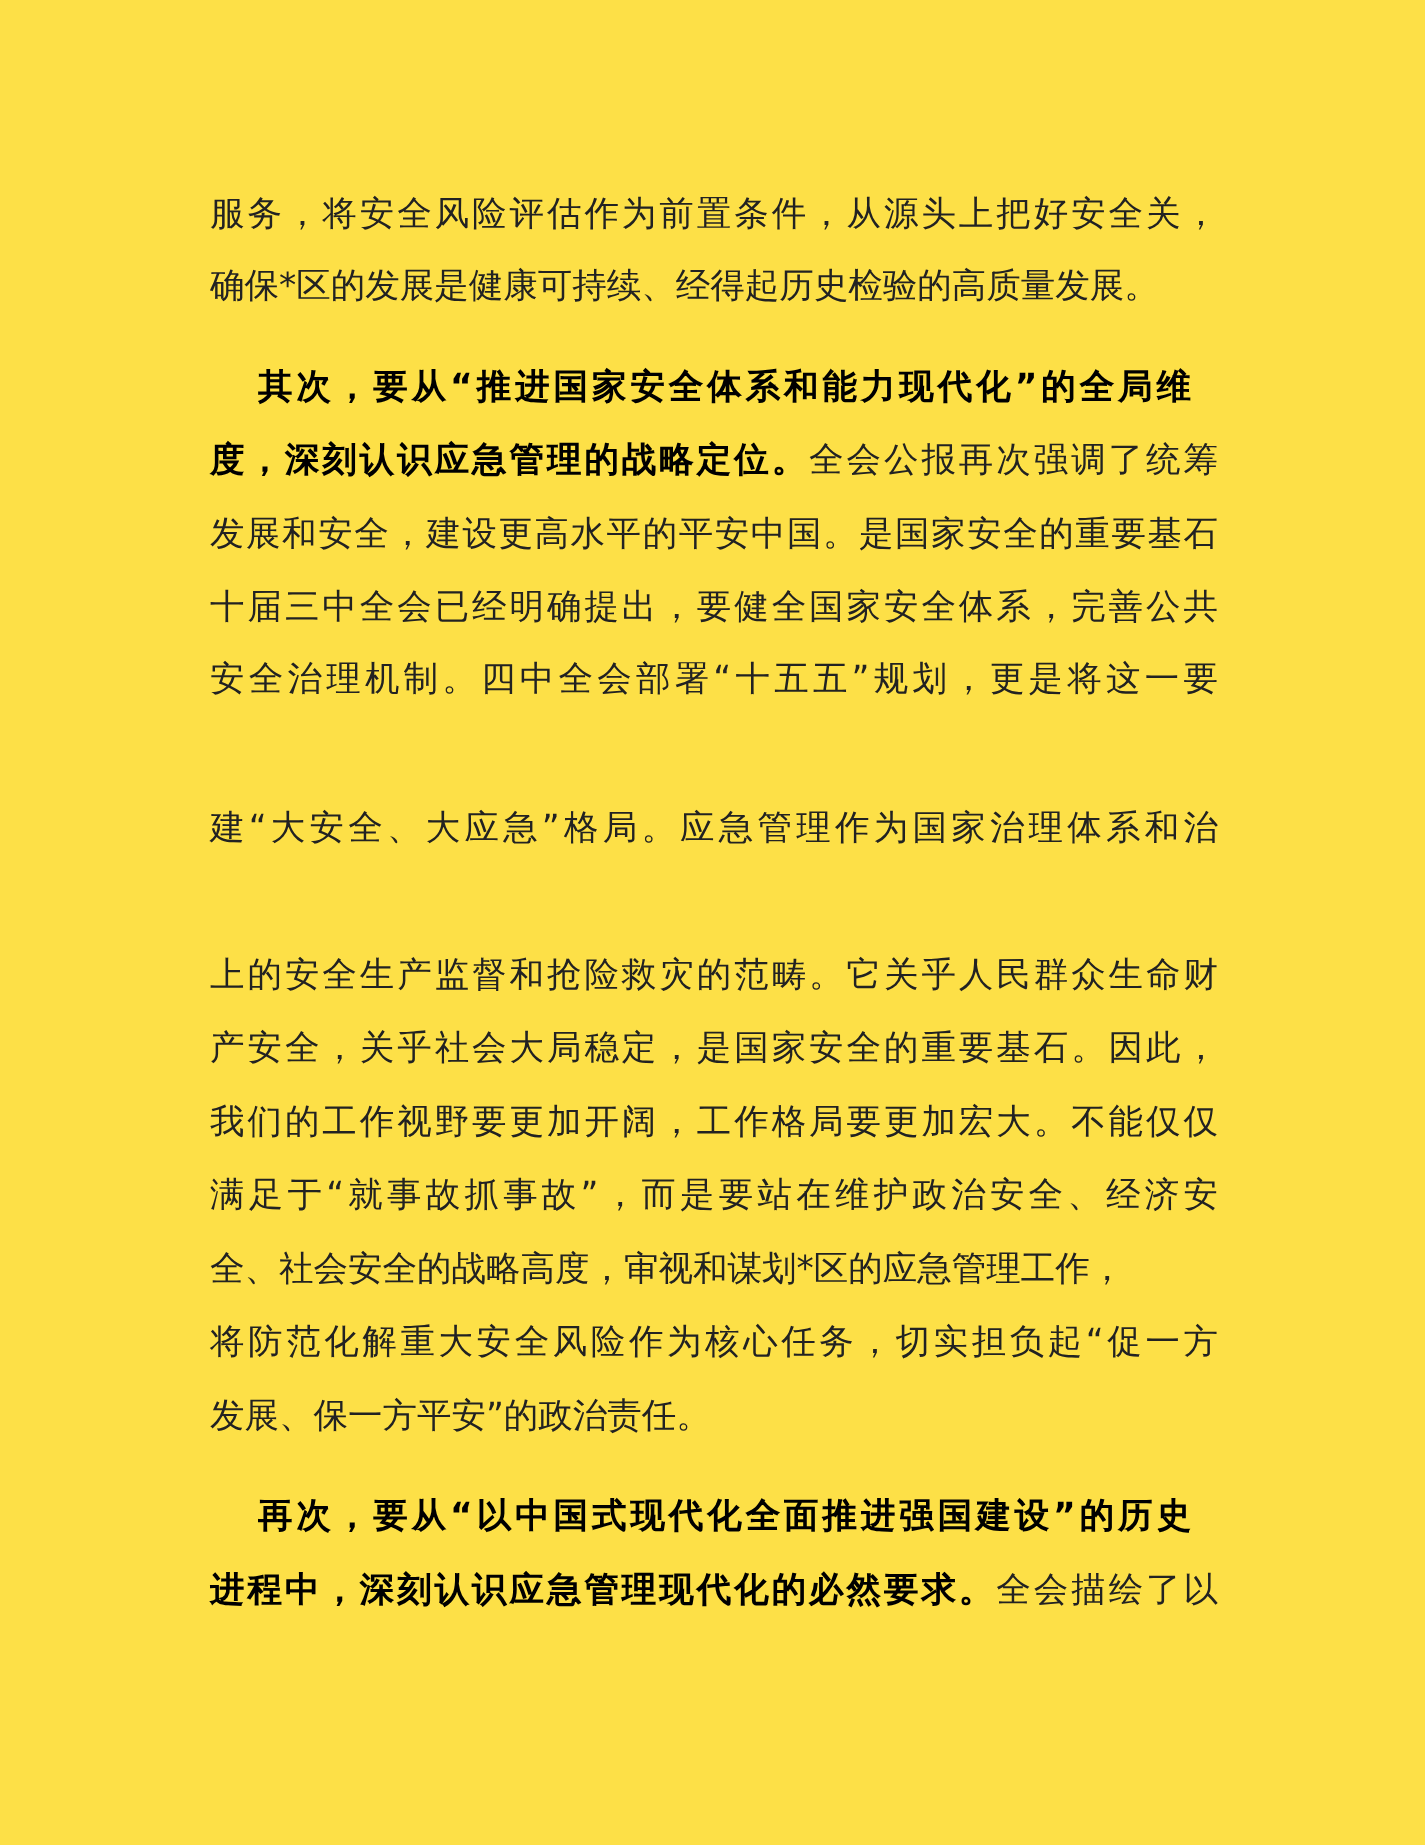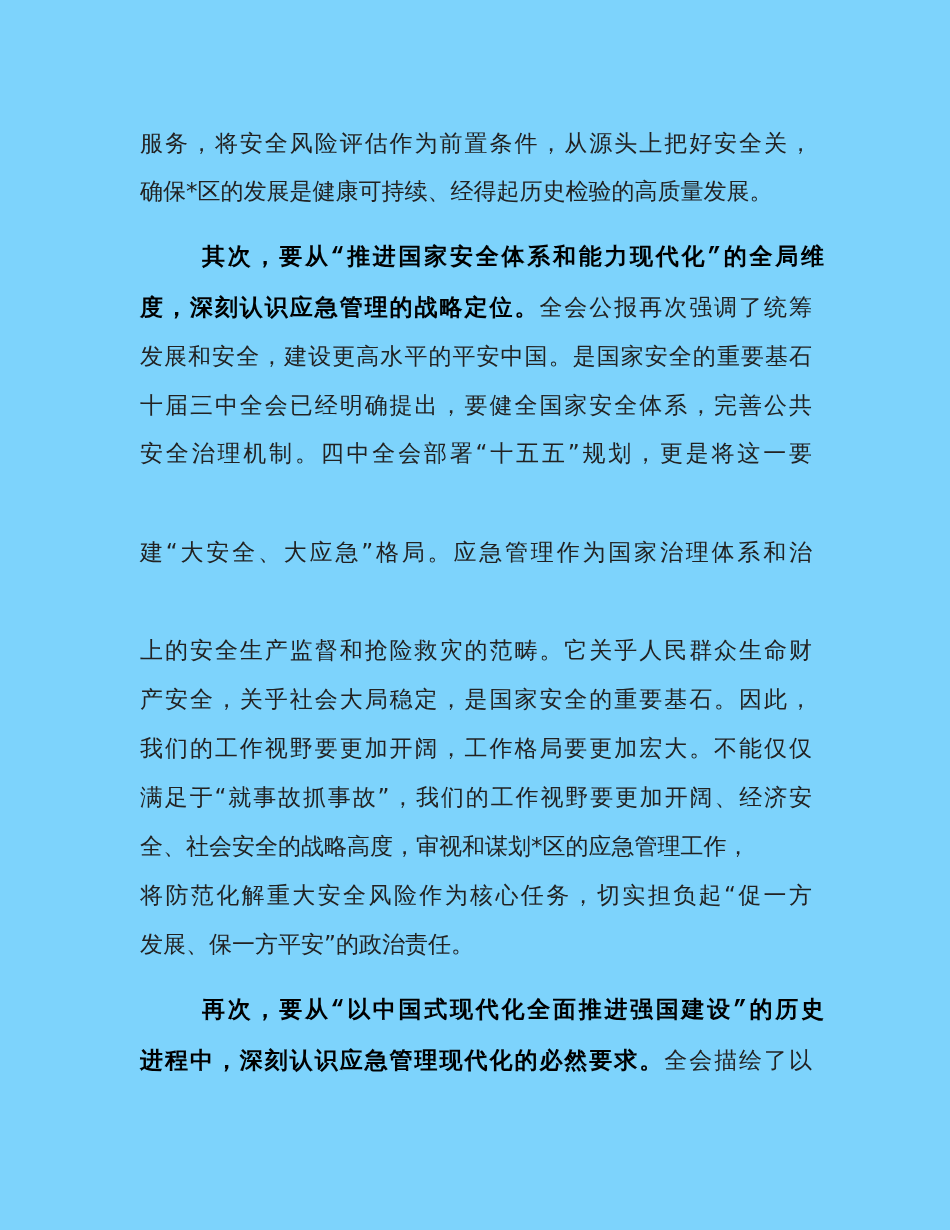--- a/index.html
+++ b/index.html
@@ -1,23 +1,23 @@
 <!DOCTYPE html>
 <html><head>
 <meta charset="utf-8">
 <style>
   html, body { margin: 0; padding: 0; background: #ffffff; }
   body { width: 950px; height: 1230px; position: relative; overflow: hidden;
          font-family: "DejaVu Sans", "Liberation Sans", sans-serif; color: #111; }
-  .page { position: absolute; left: 0; top: 0; width: 950px; height: 1230px; background: #7dd3fc; }
+  .page { position: absolute; left: 0; top: 0; width: 950px; height: 1230px; background: #fde047; }
   .line { position: absolute; left: 140px; width: 672px; height: 34px; line-height: 34px;
           font-size: 23px; white-space: nowrap; text-align: justify; text-align-last: justify;
           letter-spacing: 0px; }
   .line.last { text-align-last: left; }
-  .line.indent { left: 202px; width: 622px; font-family: Liberation Mono, monospace; }
+  .line.indent { left: 172px; width: 622px; }
   .b { font-weight: bold; color: #000; }
   .n { font-weight: normal; color: #222; }
 </style>
 </head>
 <body>
 
 <div class="page">
 
   <div class="line" style="top:126px;">
     <span class="n">服务，将安全风险评估作为前置条件，从源头上把好安全关，</span>
@@ -47,21 +47,21 @@
   <div class="line" style="top:633px;">
     <span class="n">上的安全生产监督和抢险救灾的范畴。它关乎人民群众生命财</span>
   </div>
   <div class="line" style="top:682px;">
     <span class="n">产安全，关乎社会大局稳定，是国家安全的重要基石。因此，</span>
   </div>
   <div class="line" style="top:731px;">
     <span class="n">我们的工作视野要更加开阔，工作格局要更加宏大。不能仅仅</span>
   </div>
   <div class="line" style="top:780px;">
-    <span class="n">满足于“就事故抓事故”，我们的工作视野要更加开阔、经济安</span>
+    <span class="n">满足于“就事故抓事故”，而是要站在维护政治安全、经济安</span>
   </div>
   <div class="line last" style="top:829px;">
     <span class="n">全、社会安全的战略高度，审视和谋划*区的应急管理工作，</span>
   </div>
   <div class="line" style="top:878px;">
     <span class="n">将防范化解重大安全风险作为核心任务，切实担负起“促一方</span>
   </div>
   <div class="line last" style="top:927px;">
     <span class="n">发展、保一方平安”的政治责任。</span>
   </div>

